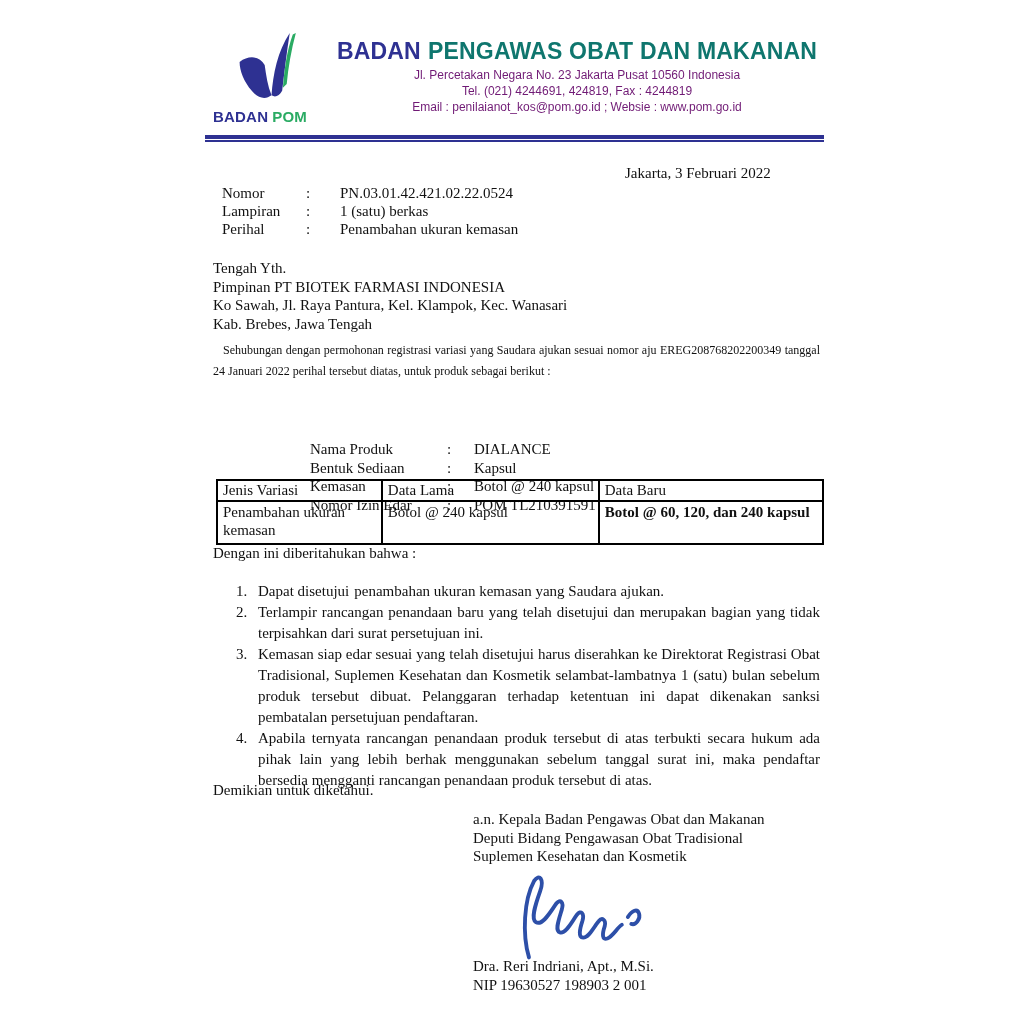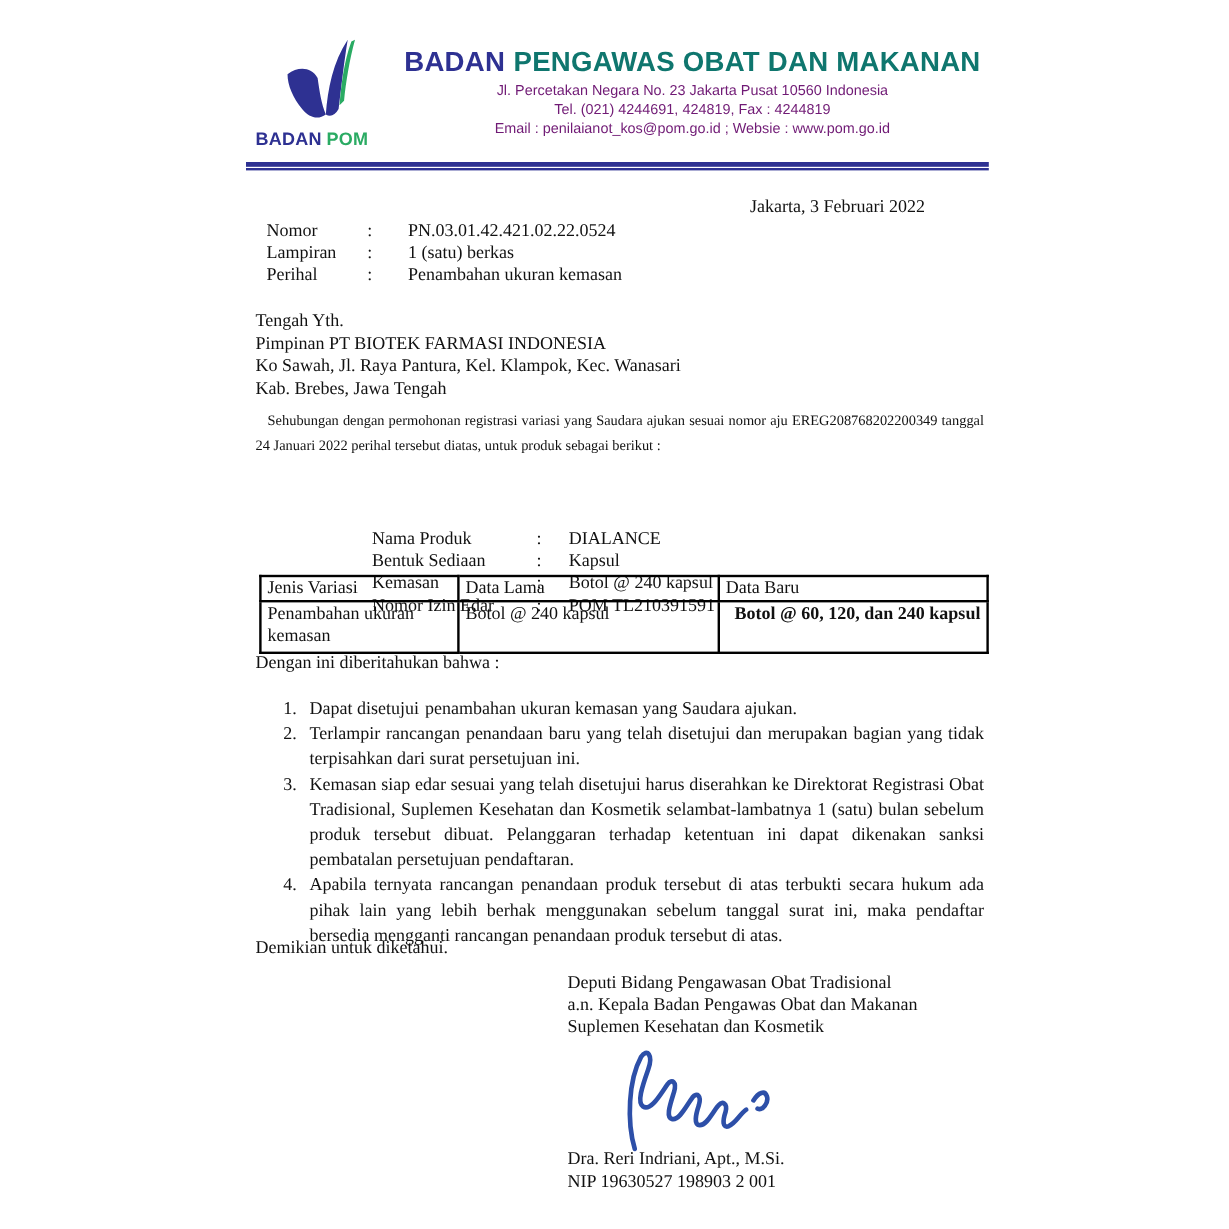--- a/index.html
+++ b/index.html
@@ -38,21 +38,21 @@
   .prod-colon{width:27px;}
   
   .vtable{position:absolute;left:216px;top:479px;width:608px;border-collapse:collapse;
           font-size:15px;}
   .vtable td,.vtable th{border:2px solid #000;padding:0 5px;text-align:left;
           font-weight:normal;vertical-align:top;line-height:18px;}
   .vtable th{height:19px;}
   .vtable .c1{width:27.2%;}
   .vtable .c2{width:35.8%;}
   .vtable .c3{width:37%;}
-  .vtable .bold{font-weight:bold;text-align:right;}
+  .vtable .bold{font-weight:bold;}
   .vtable tr.datarow td{height:40px;padding-top:1px;}
   
   .notice{position:absolute;left:213px;top:545px;font-size:15px;text-align:center;}
   .list{position:absolute;left:213px;top:581px;width:607px;font-size:15px;line-height:21px;}
   .list-item{display:flex;}
   .num{width:45px;padding-left:23px;box-sizing:border-box;flex:none;}
   .item-text{flex:1;text-align:justify;}
   .b1{font-weight:normal;margin-right:5px;margin-top:24px;}
   .closing{position:absolute;left:213px;top:782px;font-size:15px;}
   
@@ -174,22 +174,22 @@
     </div>
     <div class="list-item">
       <span class="num">4.</span>
       <span class="item-text">Apabila ternyata rancangan penandaan produk tersebut di atas terbukti secara hukum ada pihak lain yang lebih berhak menggunakan sebelum tanggal surat ini, maka pendaftar bersedia mengganti rancangan penandaan produk tersebut di atas.</span>
     </div>
   </div>
 
   <div class="closing">Demikian untuk diketahui.</div>
 
   <div class="sig-block">
+    <div>a.n. Kepala Badan Pengawas Obat dan Makanan</div>
     <div>Deputi Bidang Pengawasan Obat Tradisional</div>
-    <div>a.n. Kepala Badan Pengawas Obat dan Makanan</div>
     <div>Suplemen Kesehatan dan Kosmetik</div>
   </div>
 
   <svg class="sig-svg" width="160" height="86" viewBox="0 0 170 100">
     <path d="M28,97 C20,70 22,30 34,8 C40,-1 46,6 41,20 C35,37 30,52 36,56 C44,61 54,42 60,34 C64,29 69,32 66,42 C62,55 58,66 64,68 C71,70 78,55 84,47 C88,42 93,45 90,55 C87,64 85,74 91,74 C98,74 103,62 109,55 C113,50 118,53 116,61 C113,70 113,77 119,75 C126,72 130,63 136,59" fill="none" stroke="#2d4fa8" stroke-width="4.5" stroke-linecap="round" stroke-linejoin="round"></path>
     <path d="M143,50 C148,42 154,40 156,46 C158,52 152,60 147,58" fill="none" stroke="#2d4fa8" stroke-width="4.5" stroke-linecap="round"></path>
   </svg>
 
   <div class="sig-name">
     <div>Dra. Reri Indriani, Apt., M.Si.</div>

